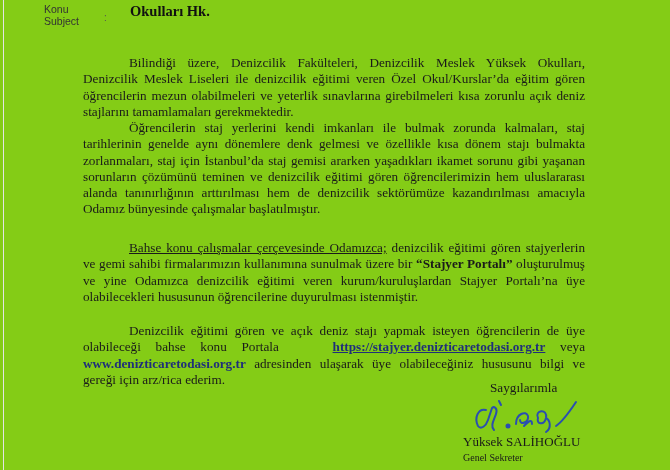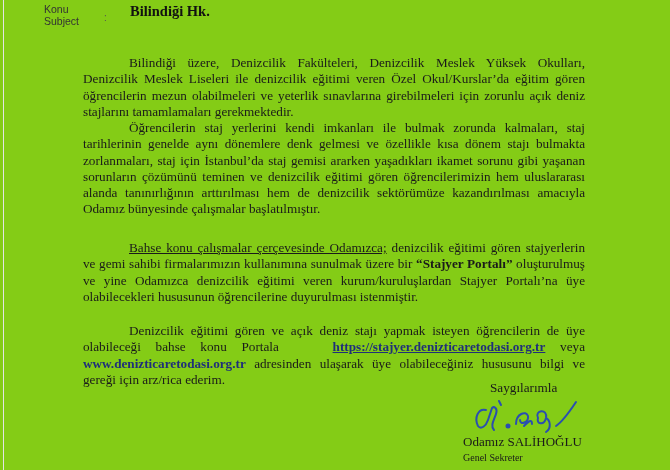--- a/index.html
+++ b/index.html
@@ -101,25 +101,25 @@
 
 <div class="page">
   <div class="left-edge"></div>
 
   <div class="subject-labels">
     <div>Konu</div>
     <div>Subject</div>
   </div>
   <div class="subject-colon">:</div>
   <div class="subject-title">
-    <div>Bilindiği Hk.</div>
+    <div>Okulları Hk.</div>
   </div>
 
   <div class="para p1">
-    <p><span class="indent"></span><span>Bilindiği üzere, Denizcilik Fakülteleri, Denizcilik Meslek Yüksek Okulları, Denizcilik Meslek Liseleri ile denizcilik eğitimi veren Özel Okul/Kurslar’da eğitim gören öğrencilerin mezun olabilmeleri ve yeterlik sınavlarına girebilmeleri için zorunlu açık deniz stajlarını tamamlamaları gerekmektedir.</span></p>
+    <p><span class="indent"></span><span>Bilindiği üzere, Denizcilik Fakülteleri, Denizcilik Meslek Yüksek Okulları, Denizcilik Meslek Liseleri ile denizcilik eğitimi veren Özel Okul/Kurslar’da eğitim gören öğrencilerin mezun olabilmeleri ve yeterlik sınavlarına girebilmeleri kısa zorunlu açık deniz stajlarını tamamlamaları gerekmektedir.</span></p>
   </div>
 
   <div class="para p2">
     <p><span class="indent"></span><span>Öğrencilerin staj yerlerini kendi imkanları ile bulmak zorunda kalmaları, staj tarihlerinin genelde aynı dönemlere denk gelmesi ve özellikle kısa dönem stajı bulmakta zorlanmaları, staj için İstanbul’da staj gemisi ararken yaşadıkları ikamet sorunu gibi yaşanan sorunların çözümünü teminen ve denizcilik eğitimi gören öğrencilerimizin hem uluslararası alanda tanınırlığının arttırılması hem de denizcilik sektörümüze kazandırılması amacıyla Odamız bünyesinde çalışmalar başlatılmıştır.</span></p>
   </div>
 
   <div class="para p3">
     <p><span class="indent"></span><span class="underline">Bahse konu çalışmalar çerçevesinde Odamızca;</span><span> denizcilik eğitimi gören stajyerlerin ve gemi sahibi firmalarımızın kullanımına sunulmak üzere bir </span><span class="bold">“Stajyer Portalı”</span><span> oluşturulmuş ve yine Odamızca denizcilik eğitimi veren kurum/kuruluşlardan Stajyer Portalı’na üye olabilecekleri hususunun öğrencilerine duyurulması istenmiştir.</span></p>
   </div>
 
@@ -133,15 +133,15 @@
       <g fill="none" stroke="#2a4fb0" stroke-width="2" stroke-linecap="round" stroke-linejoin="round">
         <path d="M14 14 C6 12 2 22 6 30 C9 34 14 30 16 24 L20 12 C22 10 26 12 24 18 C22 24 18 30 22 34"></path>
         <path d="M27 5 L29 9"></path>
         <circle cx="36" cy="30" r="1.5" fill="#2a4fb0"></circle>
         <path d="M44 28 C44 18 54 14 56 20 C57 26 48 30 48 24 M52 30 C56 26 60 22 60 28"></path>
         <path d="M66 22 C62 14 76 12 74 22 C72 30 64 28 66 22 M74 22 C78 24 80 32 74 36"></path>
         <path d="M84 30 C90 26 96 18 104 6"></path>
       </g>
     </svg>
   </div>
-  <div class="sign-abs-name">Odamız SALİHOĞLU</div>
+  <div class="sign-abs-name">Yüksek SALİHOĞLU</div>
   <div class="sign-abs-title">Genel Sekreter</div>
 </div>
 
 </body></html>

